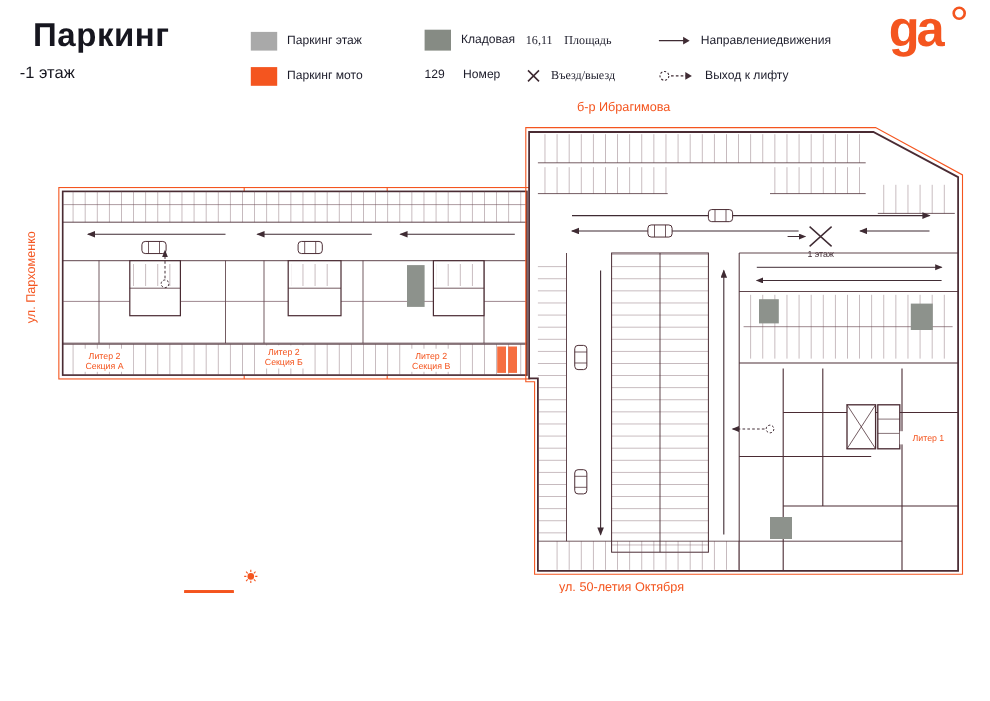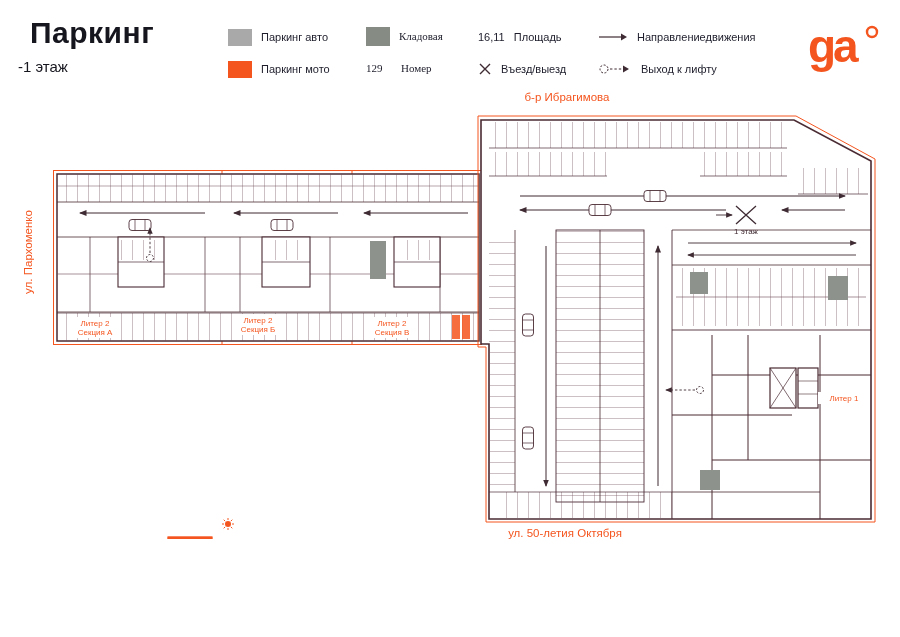--- a/index.html
+++ b/index.html
@@ -11,45 +11,45 @@
   .subtitle{left:18px;top:58px;font-size:15px;color:#16161f;}
   
   .legend-col{display:flex;flex-direction:column;gap:12px;}
   .legend-row{display:flex;align-items:center;gap:9px;height:20px;font-size:11px;color:#1d1d2b;white-space:nowrap;}
   .sq{width:24px;height:17px;display:inline-block;flex:0 0 auto;}
   .sq-auto{background:#a9a9a9;}
   .sq-moto{background:#f4551f;}
   .sq-storage{background:#868b84;height:19px;}
   .legend-val{min-width:26px;}
   .col1{left:228px;top:27px;}
-  .col2{left:366px;top:26px;font-family:Liberation Serif, serif;}
-  .col3{left:478px;top:27px;}
+  .col2{left:386px;top:26px;}
+  .col3{left:478px;top:27px;font-family:Liberation Serif, serif;}
   .col4{left:598px;top:27px;justify-content:flex-end;}
   
-  .logo{right:20px;top:20px;}
+  .logo{right:20px;top:0;}
   
   .plan-svg{left:0;top:0;}
   svg text{font-family:"Liberation Sans",sans-serif;}
   .street{fill:#f4551f;font-size:11.5px;font-weight:500;}
   .sect{fill:#f4551f;font-size:8px;font-weight:500;}
   .mark{fill:#3f2b33;font-size:8px;}
   .compass-letter{fill:#332631;font-size:8.5px;font-weight:600;}
 </style>
 </head>
 <body>
 
 <div class="page">
 
   <div class="abs title">Паркинг</div>
   <div class="abs subtitle">-1 этаж</div>
 
   <div class="abs legend-col col1">
     <div class="legend-row">
       <span class="sq sq-auto"></span>
-      <span>Паркинг авто</span>
+      <span>Паркинг этаж</span>
     </div>
     <div class="legend-row">
       <span class="sq sq-moto"></span>
       <span>Паркинг мото</span>
     </div>
   </div>
 
   <div class="abs legend-col col2">
     <div class="legend-row">
       <span class="sq sq-storage"></span>

